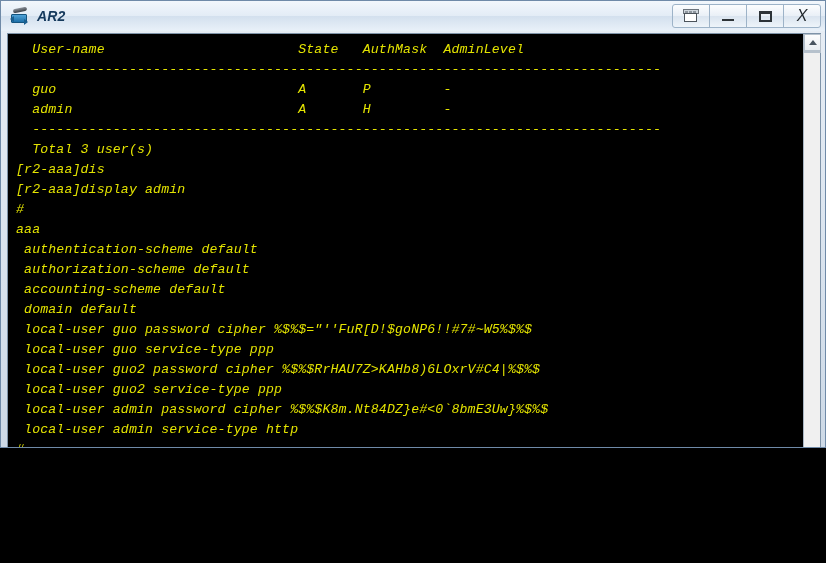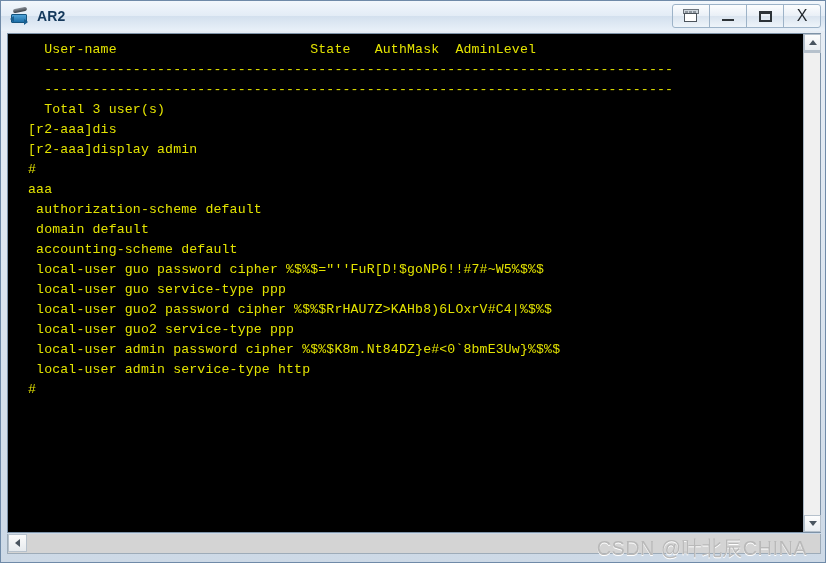--- a/index.html
+++ b/index.html
@@ -7,24 +7,25 @@
     margin: 0; padding: 0;
     width: 826px; height: 563px;
     overflow: hidden;
     background: #000;
     font-family: "Liberation Sans", sans-serif;
   }
 
   #window {
     position: relative;
     width: 826px;
-    height: 563px;
+    height: 448px;
     background: linear-gradient(to bottom, #e8eef5 0%, #dde6f0 45%, #cdd9e6 100%);
     border: 1px solid #6f8aa8;
     overflow: hidden;
+    font-style: italic;
   }
 
   
   #titlebar {
     position: absolute;
     left: 0; top: 0;
     width: 826px; height: 30px;
     background: linear-gradient(to bottom, #f2f7fc 0%, #e3ecf6 50%, #d3e0ee 51%, #e9f1f9 100%);
     display: flex;
     align-items: center;
@@ -150,21 +151,21 @@
     background: #000;
     border: 1px solid #7e93a8;
   }
   #term {
     position: absolute;
     left: 0; top: 0;
     width: 796px;
     height: 498px;
     background: #000;
     overflow: hidden;
-    padding: 6px 0 0 20px;
+    padding: 6px 0 0 8px;
   }
   .line {
     font-family: "Liberation Mono", monospace;
     font-size: 13.2px;
     line-height: 20px;
     color: #e3e300;
     white-space: pre;
     letter-spacing: 0.15px;
     height: 20px;
   }
@@ -277,29 +278,32 @@
       <div class="winbtn">
         <span class="ic-close">X</span>
       </div>
     </div>
   </div>
 
   <div id="term-outer">
     <div id="term" style="color: rgb(227, 227, 0); background: rgb(0, 0, 0);">
         <div class="line">  User-name                        State   AuthMask  AdminLevel</div>
         <div class="line">  ------------------------------------------------------------------------------</div>
+        <div class="line">  guo                              A       P         -</div>
+        <div class="line">  admin                            A       H         -</div>
         <div class="line">  ------------------------------------------------------------------------------</div>
         <div class="line">  Total 3 user(s)</div>
         <div class="line">[r2-aaa]dis</div>
         <div class="line">[r2-aaa]display admin</div>
         <div class="line">#</div>
         <div class="line">aaa</div>
+        <div class="line"> authentication-scheme default</div>
         <div class="line"> authorization-scheme default</div>
+        <div class="line"> accounting-scheme default</div>
         <div class="line"> domain default</div>
-        <div class="line"> accounting-scheme default</div>
         <div class="line"> local-user guo password cipher %$%$="''FuR[D!$goNP6!!#7#~W5%$%$</div>
         <div class="line"> local-user guo service-type ppp</div>
         <div class="line"> local-user guo2 password cipher %$%$RrHAU7Z&gt;KAHb8)6LOxrV#C4|%$%$</div>
         <div class="line"> local-user guo2 service-type ppp</div>
         <div class="line"> local-user admin password cipher %$%$K8m.Nt84DZ}e#&lt;0`8bmE3Uw}%$%$</div>
         <div class="line"> local-user admin service-type http</div>
         <div class="line">#</div>
       </div>
 
     <div id="vscroll">

